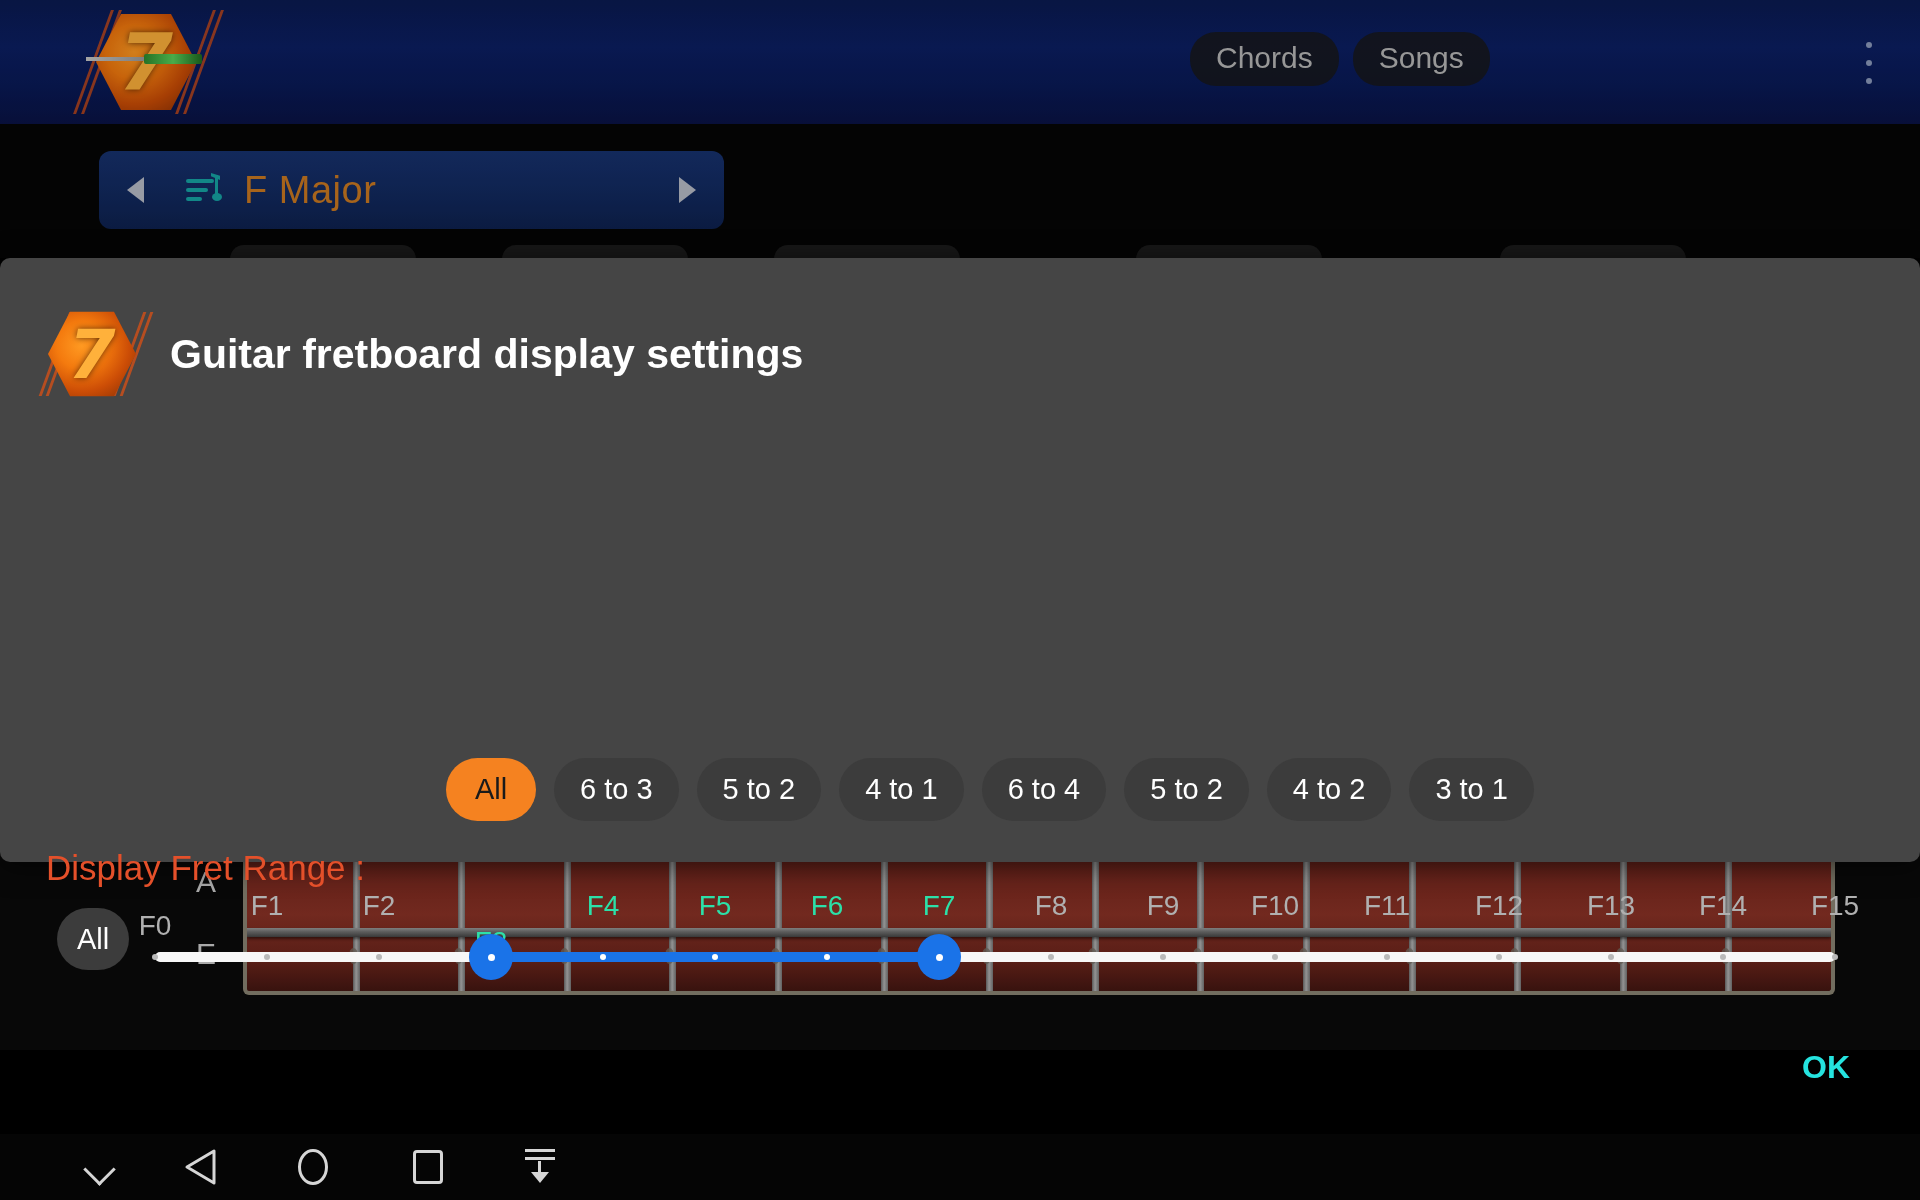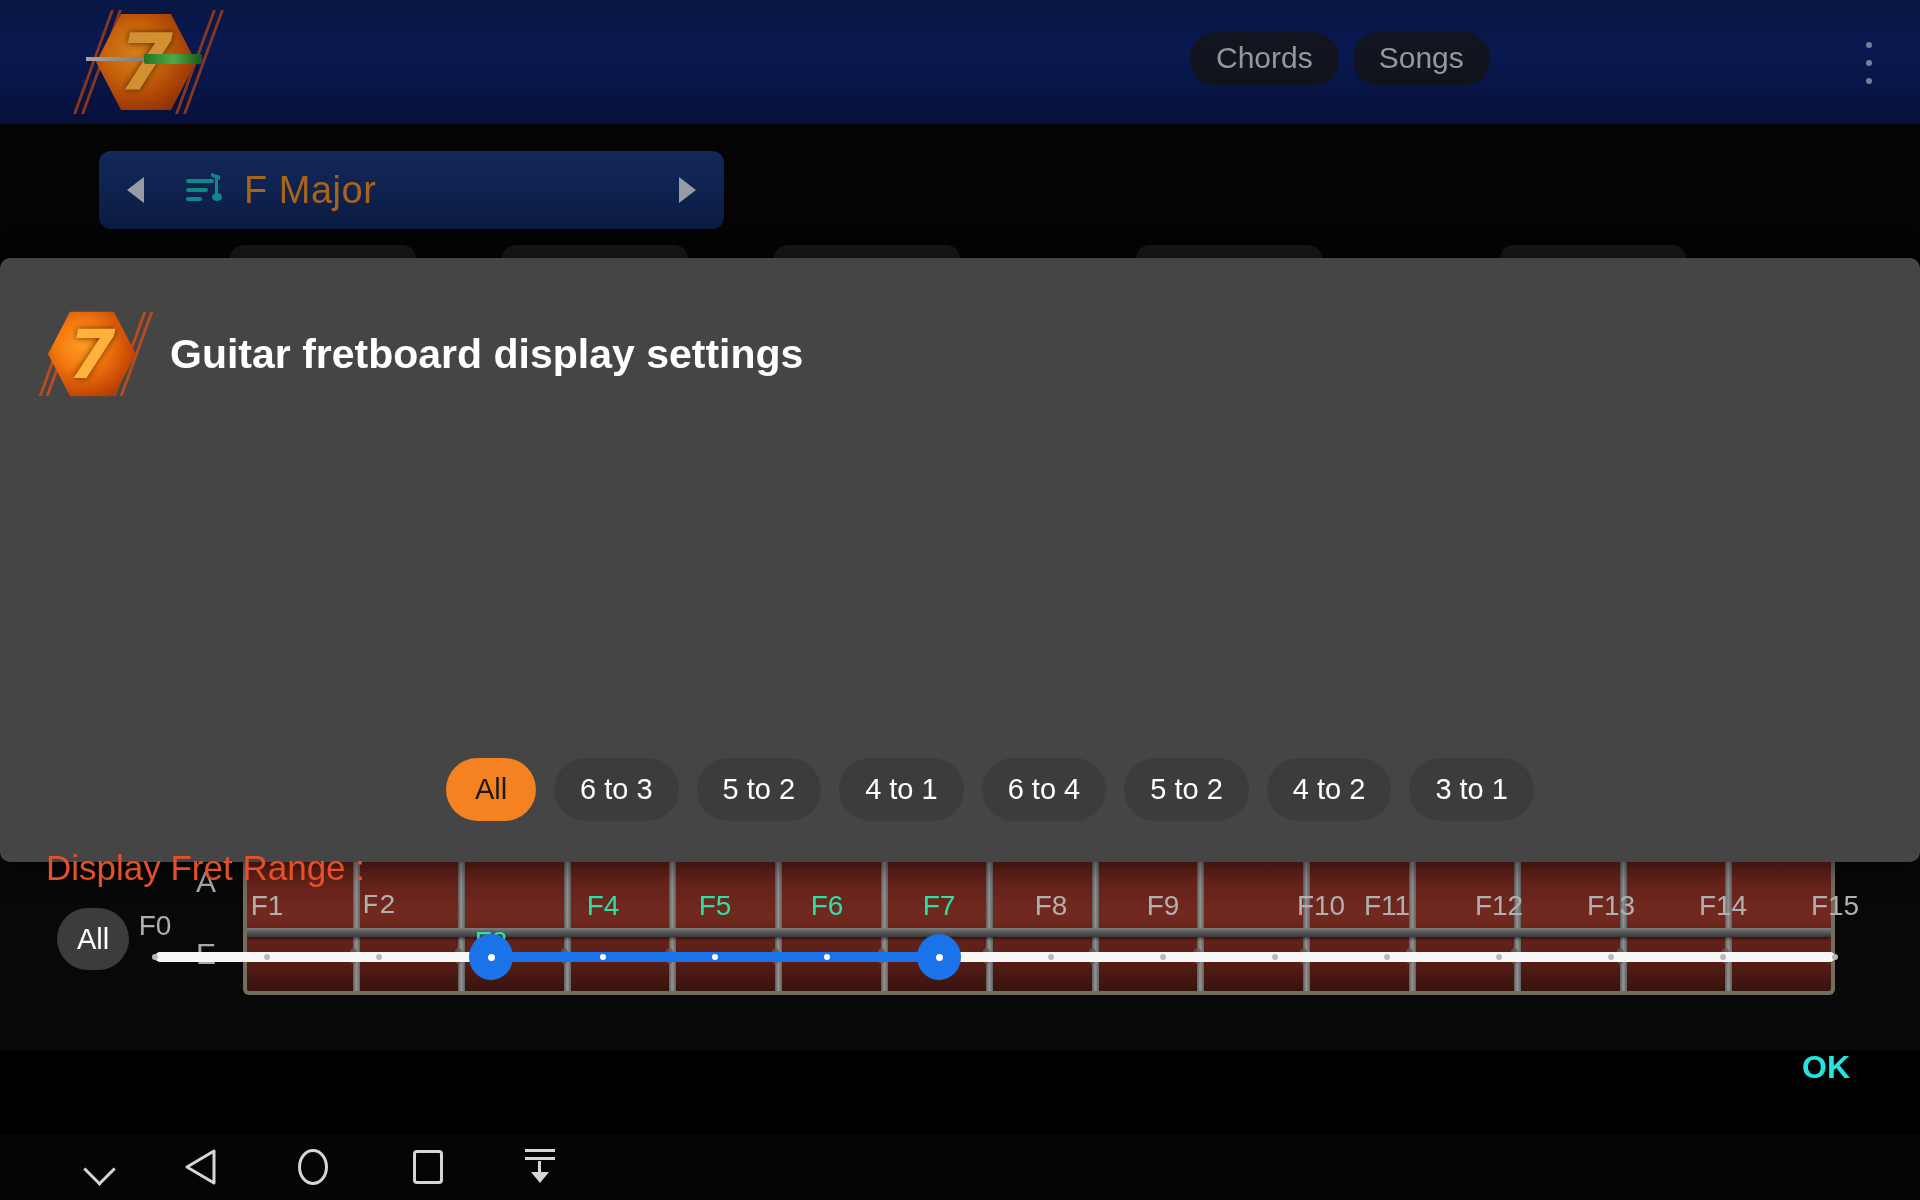--- a/index.html
+++ b/index.html
@@ -397,37 +397,37 @@
 
     <div class="fret-block">
       <button class="fret-all-pill">All</button>
       <div class="fret-scale" id="fret-scale">
           <div class="track"></div>
           <div class="track-active" style="left: 336px; width: 448px;"></div>
           <div class="fret-tick-label" style="left: 0px; margin-top: 20px;">F0</div>
           <div class="tickdot" style="left: 0px;"></div>
           <div class="fret-tick-label" style="left: 112px;">F1</div>
           <div class="tickdot" style="left: 112px;"></div>
-          <div class="fret-tick-label" style="left: 224px; font-family: Liberation Mono, monospace;">F2</div>
+          <div class="fret-tick-label" style="left: 224px;">F2</div>
           <div class="tickdot" style="left: 224px;"></div>
           <div class="fret-tick-label active" style="left: 336px; margin-top: 36px;">F3</div>
           <div class="tickdot" style="left: 336px;"></div>
           <div class="fret-tick-label active" style="left: 448px;">F4</div>
           <div class="tickdot on" style="left: 448px;"></div>
           <div class="fret-tick-label active" style="left: 560px;">F5</div>
           <div class="tickdot on" style="left: 560px;"></div>
           <div class="fret-tick-label active" style="left: 672px;">F6</div>
           <div class="tickdot on" style="left: 672px;"></div>
           <div class="fret-tick-label active" style="left: 784px;">F7</div>
           <div class="tickdot" style="left: 784px;"></div>
           <div class="fret-tick-label" style="left: 896px;">F8</div>
           <div class="tickdot" style="left: 896px;"></div>
           <div class="fret-tick-label" style="left: 1008px;">F9</div>
           <div class="tickdot" style="left: 1008px;"></div>
-          <div class="fret-tick-label" style="left: 1120px; margin-left: 46px;">F10</div>
+          <div class="fret-tick-label" style="left: 1120px;">F10</div>
           <div class="tickdot" style="left: 1120px;"></div>
           <div class="fret-tick-label" style="left: 1232px;">F11</div>
           <div class="tickdot" style="left: 1232px;"></div>
           <div class="fret-tick-label" style="left: 1344px;">F12</div>
           <div class="tickdot" style="left: 1344px;"></div>
           <div class="fret-tick-label" style="left: 1456px;">F13</div>
           <div class="tickdot" style="left: 1456px;"></div>
           <div class="fret-tick-label" style="left: 1568px;">F14</div>
           <div class="tickdot" style="left: 1568px;"></div>
           <div class="fret-tick-label" style="left: 1680px;">F15</div>

